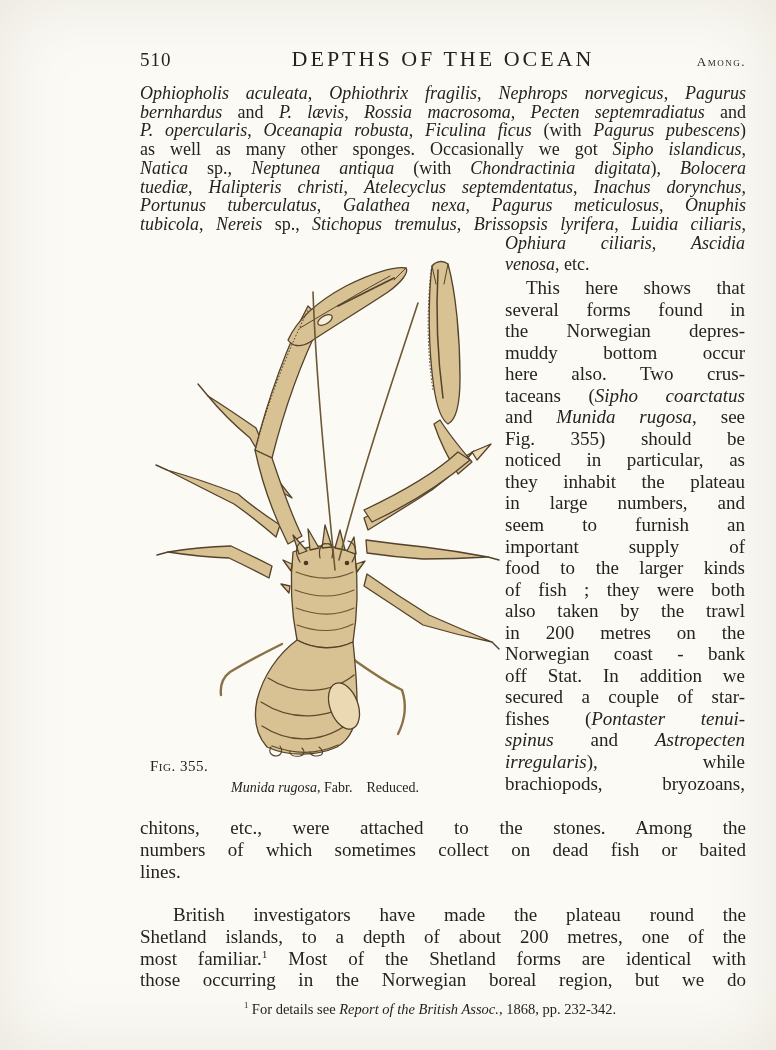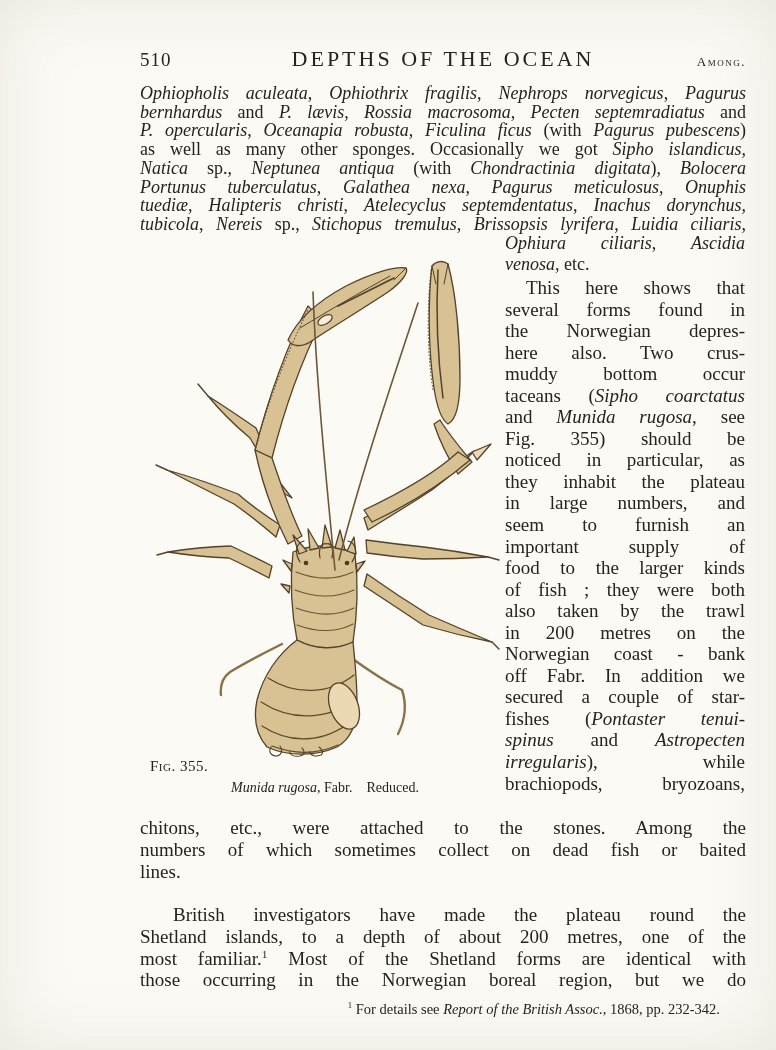--- a/index.html
+++ b/index.html
@@ -19,21 +19,21 @@
   .tline{display:block;}
   .jlines .tline{text-align:justify;text-align-last:justify;}
   .jlast-off .tline:last-child{text-align-last:left;}
   .para1{left:140px;top:84px;width:606px;font-size:18px;line-height:18.7px;}
   .overflow{left:505px;top:233px;width:240px;font-size:18px;line-height:20.5px;}
   .rightcol{left:505px;top:277px;width:240px;font-size:19px;line-height:21.55px;}
   .rightcol .tline:first-child{text-indent:21px;}
   .para2{left:140px;top:817px;width:606px;font-size:19px;line-height:21.8px;}
   .para3{left:140px;top:904px;width:606px;font-size:19px;line-height:21.8px;}
   .para3 .tline:first-child{text-indent:33px;}
-  .footnote{left:140px;top:1001px;width:580px;font-size:14.5px;text-align:right;}
+  .footnote{left:140px;top:1001px;width:580px;font-size:14.5px;text-align:center;}
   
   .figsvg{left:150px;top:258px;width:350px;height:500px;}
   .cap1{left:150px;top:758px;width:350px;text-align:left;font-size:15px;letter-spacing:.5px;}
   .cap2{left:140px;top:780px;width:370px;text-align:center;font-size:14px;white-space:pre-wrap;}
 </style>
 </head>
 <body>
 
 <div class="page">
 
@@ -42,50 +42,50 @@
     <span class="runtitle">DEPTHS OF THE OCEAN</span>
     <span class="chap">Among.</span>
   </div>
 
   <div class="abs para1 jlines">
       <div class="tline"><span class="it">Ophiopholis aculeata</span><span>, </span><span class="it">Ophiothrix fragilis</span><span>, </span><span class="it">Nephrops norvegicus</span><span>, </span><span class="it">Pagurus</span></div>
       <div class="tline"><span class="it">bernhardus</span><span> and </span><span class="it">P. lævis</span><span>, </span><span class="it">Rossia macrosoma</span><span>, </span><span class="it">Pecten septemradiatus</span><span> and</span></div>
       <div class="tline"><span class="it">P. opercularis</span><span>, </span><span class="it">Oceanapia robusta</span><span>, </span><span class="it">Ficulina ficus</span><span> (with </span><span class="it">Pagurus pubescens</span><span>)</span></div>
       <div class="tline"><span>as well as many other sponges.  Occasionally we got </span><span class="it">Sipho islandicus</span><span>,</span></div>
       <div class="tline"><span class="it">Natica</span><span> sp., </span><span class="it">Neptunea antiqua</span><span> (with </span><span class="it">Chondractinia digitata</span><span>), </span><span class="it">Bolocera</span></div>
+      <div class="tline"><span class="it">tuediæ</span><span>, </span><span class="it">Halipteris christi</span><span>, </span><span class="it">Atelecyclus septemdentatus</span><span>, </span><span class="it">Inachus dorynchus</span><span>,</span></div>
       <div class="tline"><span class="it">Portunus tuberculatus</span><span>, </span><span class="it">Galathea nexa</span><span>, </span><span class="it">Pagurus meticulosus</span><span>, </span><span class="it">Onuphis</span></div>
-      <div class="tline"><span class="it">tuediæ</span><span>, </span><span class="it">Halipteris christi</span><span>, </span><span class="it">Atelecyclus septemdentatus</span><span>, </span><span class="it">Inachus dorynchus</span><span>,</span></div>
       <div class="tline"><span class="it">tubicola</span><span>, </span><span class="it">Nereis</span><span> sp., </span><span class="it">Stichopus tremulus</span><span>, </span><span class="it">Brissopsis lyrifera</span><span>, </span><span class="it">Luidia ciliaris</span><span>,</span></div>
     </div>
 
   <div class="abs overflow jlines jlast-off">
       <div class="tline"><span class="it">Ophiura ciliaris</span><span>, </span><span class="it">Ascidia</span></div>
       <div class="tline"><span class="it">venosa</span><span>, etc.</span></div>
     </div>
 
   <div class="abs rightcol jlines">
       <div class="tline"><span>This here shows that</span></div>
       <div class="tline"><span>several forms found in</span></div>
       <div class="tline"><span>the Norwegian depres-</span></div>
+      <div class="tline"><span>muddy bottom occur</span></div>
       <div class="tline"><span>here also.  Two crus-</span></div>
-      <div class="tline"><span>muddy bottom occur</span></div>
       <div class="tline"><span>taceans (</span><span class="it">Sipho coarctatus</span></div>
       <div class="tline"><span>and </span><span class="it">Munida rugosa</span><span>, see</span></div>
       <div class="tline"><span>Fig. 355) should be</span></div>
       <div class="tline"><span>noticed in particular, as</span></div>
       <div class="tline"><span>they inhabit the plateau</span></div>
       <div class="tline"><span>in large numbers, and</span></div>
       <div class="tline"><span>seem to furnish an</span></div>
       <div class="tline"><span>important supply of</span></div>
       <div class="tline"><span>food to the larger kinds</span></div>
       <div class="tline"><span>of fish ; they were both</span></div>
       <div class="tline"><span>also taken by the trawl</span></div>
       <div class="tline"><span>in 200 metres on the</span></div>
       <div class="tline"><span>Norwegian coast - bank</span></div>
-      <div class="tline"><span>off Fabr.  In addition we</span></div>
+      <div class="tline"><span>off Stat.  In addition we</span></div>
       <div class="tline"><span>secured a couple of star-</span></div>
       <div class="tline"><span>fishes (</span><span class="it">Pontaster tenui-</span></div>
       <div class="tline"><span class="it">spinus</span><span> and </span><span class="it">Astropecten</span></div>
       <div class="tline"><span class="it">irregularis</span><span>),  while</span></div>
       <div class="tline"><span>brachiopods, bryozoans,</span></div>
     </div>
 
   <svg class="abs figsvg" viewBox="0 0 350 500" xmlns="http://www.w3.org/2000/svg">
     <g stroke="#54422a" stroke-width="1.3" fill="#d8c193" stroke-linejoin="round" stroke-linecap="round">
 

